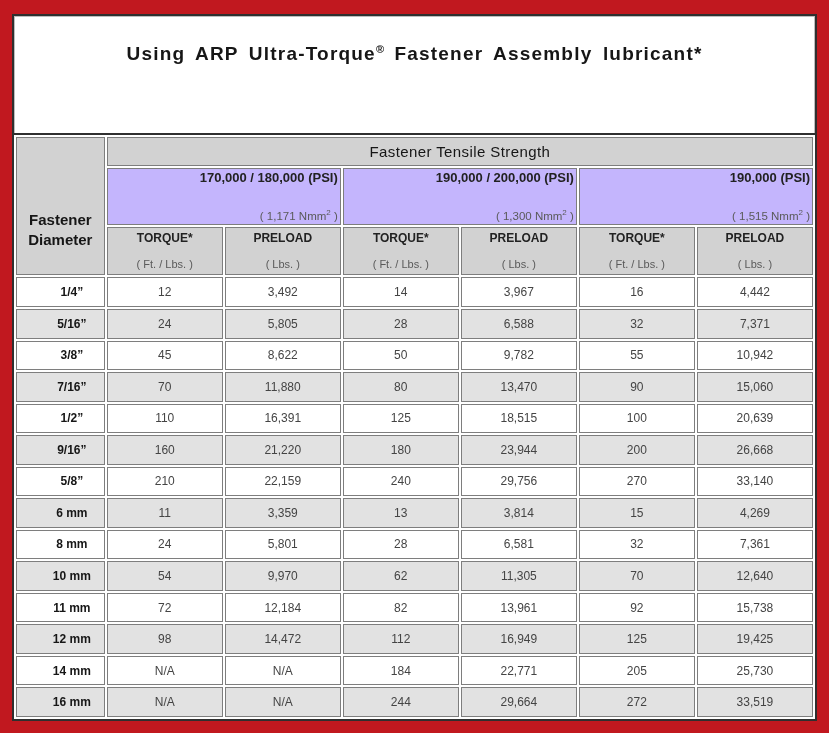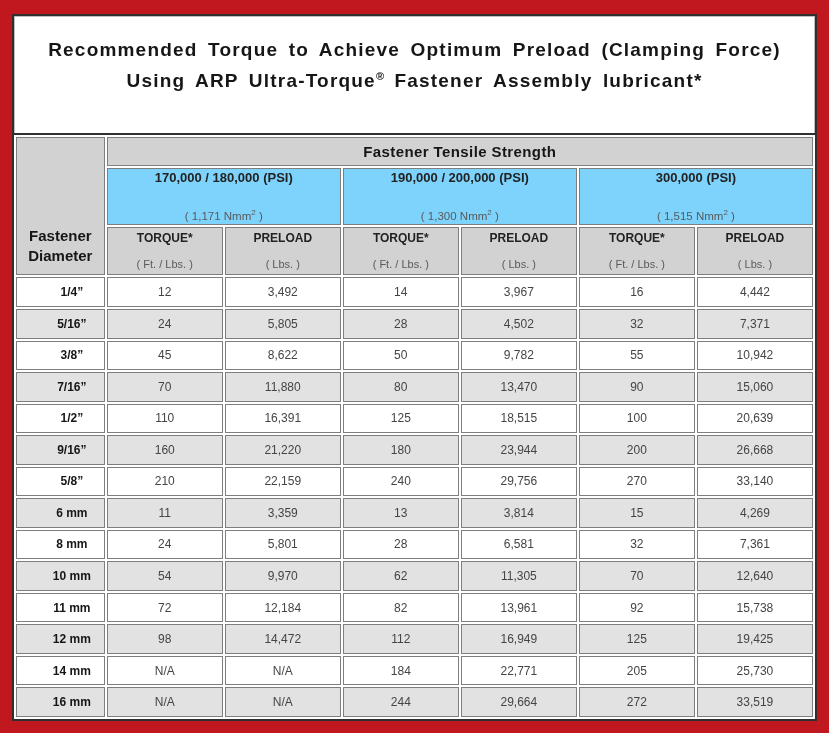--- a/index.html
+++ b/index.html
@@ -50,46 +50,45 @@
     overflow: hidden; white-space: nowrap;
     padding: 0 2px;
   }
   col.c-diam { width: 11.3%; }
   col.c-val  { width: 14.78%; }
 
   td.corner {
     background: #d2d2d2;
     vertical-align: bottom;
     font-weight: bold; font-size: 15px; color: #161616;
-    line-height: 20px; padding-bottom: 8px;
+    line-height: 20px; padding-bottom: 24px;
   }
   td.h-main {
     background: #d2d2d2; height: 26px;
-    font-weight: bold; font-size: 15px; color: #161616;
+    font-weight: normal; font-size: 15px; color: #161616;
     letter-spacing: 0.4px;
   }
-  td.h-psi { background: #7dd3fc; height: 54px; }
+  td.h-psi { background: #c4b5fd; height: 54px; text-align: right; }
   .psi-line { font-weight: bold; font-size: 13px; color: #222222; }
   .nmm-line { font-size: 11.5px; color: #5a5a5a; margin-top: 23px; }
   .nmm-line sup { font-size: 8px; }
   td.h-col { background: #d2d2d2; height: 46px; }
   .col-label { font-weight: bold; font-size: 12px; color: #222222; }
   .col-unit  { font-size: 11px; color: #5a5a5a; margin-top: 13px; }
 
   tr.data td { height: 27px; font-size: 12px; color: #444444; background: #ffffff; }
   tr.data td.diam { font-weight: bold; color: #161616; padding-left: 25px; }
   tr.data.alt td { background: #e2e2e2; text-align: center; }
 </style>
 </head>
 <body>
 
 <div class="panel">
 
   <div class="titleblock">
-    <div class="title-line">Recommended Torque to Achieve Optimum Preload (Clamping Force)</div>
     <div class="title-line"><span>Using ARP Ultra-Torque</span><sup>®</sup><span> Fastener Assembly lubricant*</span></div>
   </div>
 
   <table class="torque">
     <colgroup>
       <col class="c-diam">
         <col class="c-val">
         <col class="c-val">
         <col class="c-val">
         <col class="c-val">
@@ -109,21 +108,21 @@
     <tr>
       <td class="h-psi" colspan="2">
         <div class="psi-line">170,000 / 180,000 (PSI)</div>
         <div class="nmm-line"><span>( 1,171 Nmm</span><sup>2</sup><span> )</span></div>
       </td>
       <td class="h-psi" colspan="2">
         <div class="psi-line">190,000 / 200,000 (PSI)</div>
         <div class="nmm-line"><span>( 1,300 Nmm</span><sup>2</sup><span> )</span></div>
       </td>
       <td class="h-psi" colspan="2">
-        <div class="psi-line">300,000 (PSI)</div>
+        <div class="psi-line">190,000 (PSI)</div>
         <div class="nmm-line"><span>( 1,515 Nmm</span><sup>2</sup><span> )</span></div>
       </td>
     </tr>
 
     <tr>
       <td class="h-col">
         <div class="col-label">TORQUE*</div>
         <div class="col-unit">( Ft. / Lbs. )</div>
       </td>
       <td class="h-col">
@@ -155,21 +154,21 @@
       <td>14</td>
       <td>3,967</td>
       <td>16</td>
       <td>4,442</td>
     </tr>
     <tr class="data alt">
       <td class="diam">5/16”</td>
       <td>24</td>
       <td>5,805</td>
       <td>28</td>
-      <td>4,502</td>
+      <td>6,588</td>
       <td>32</td>
       <td>7,371</td>
     </tr>
     <tr class="data">
       <td class="diam">3/8”</td>
       <td>45</td>
       <td>8,622</td>
       <td>50</td>
       <td>9,782</td>
       <td>55</td>

